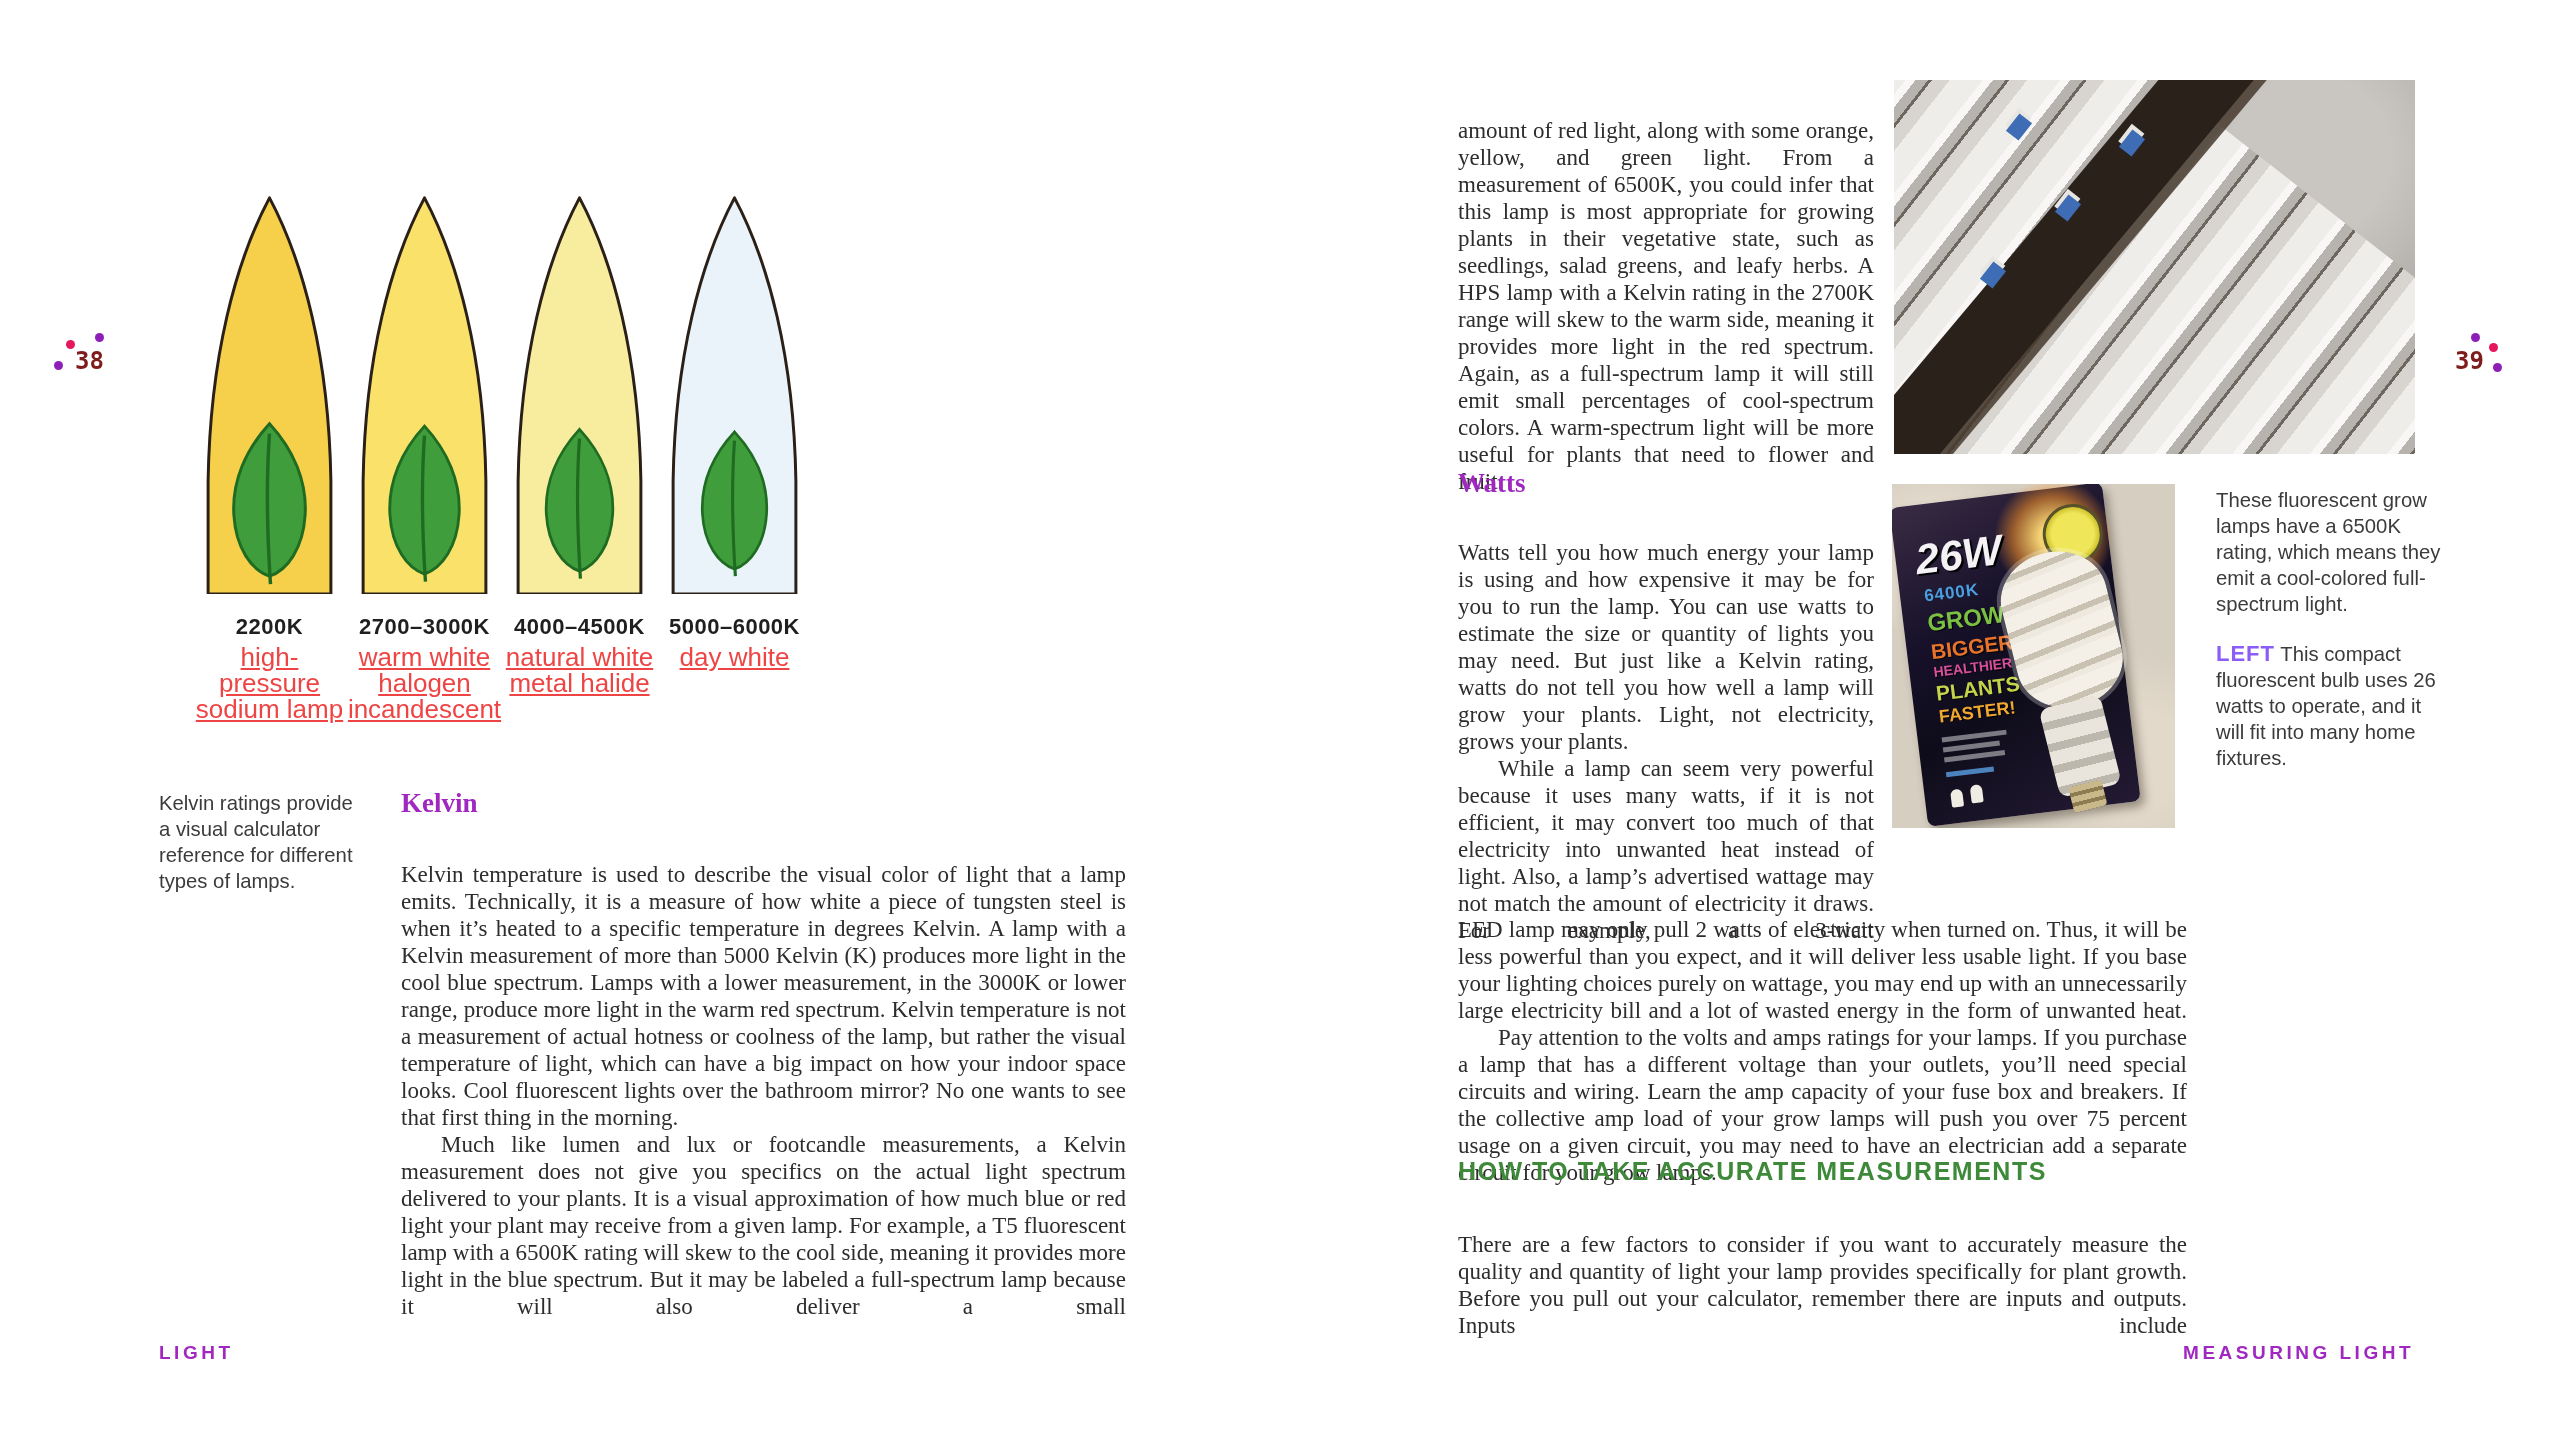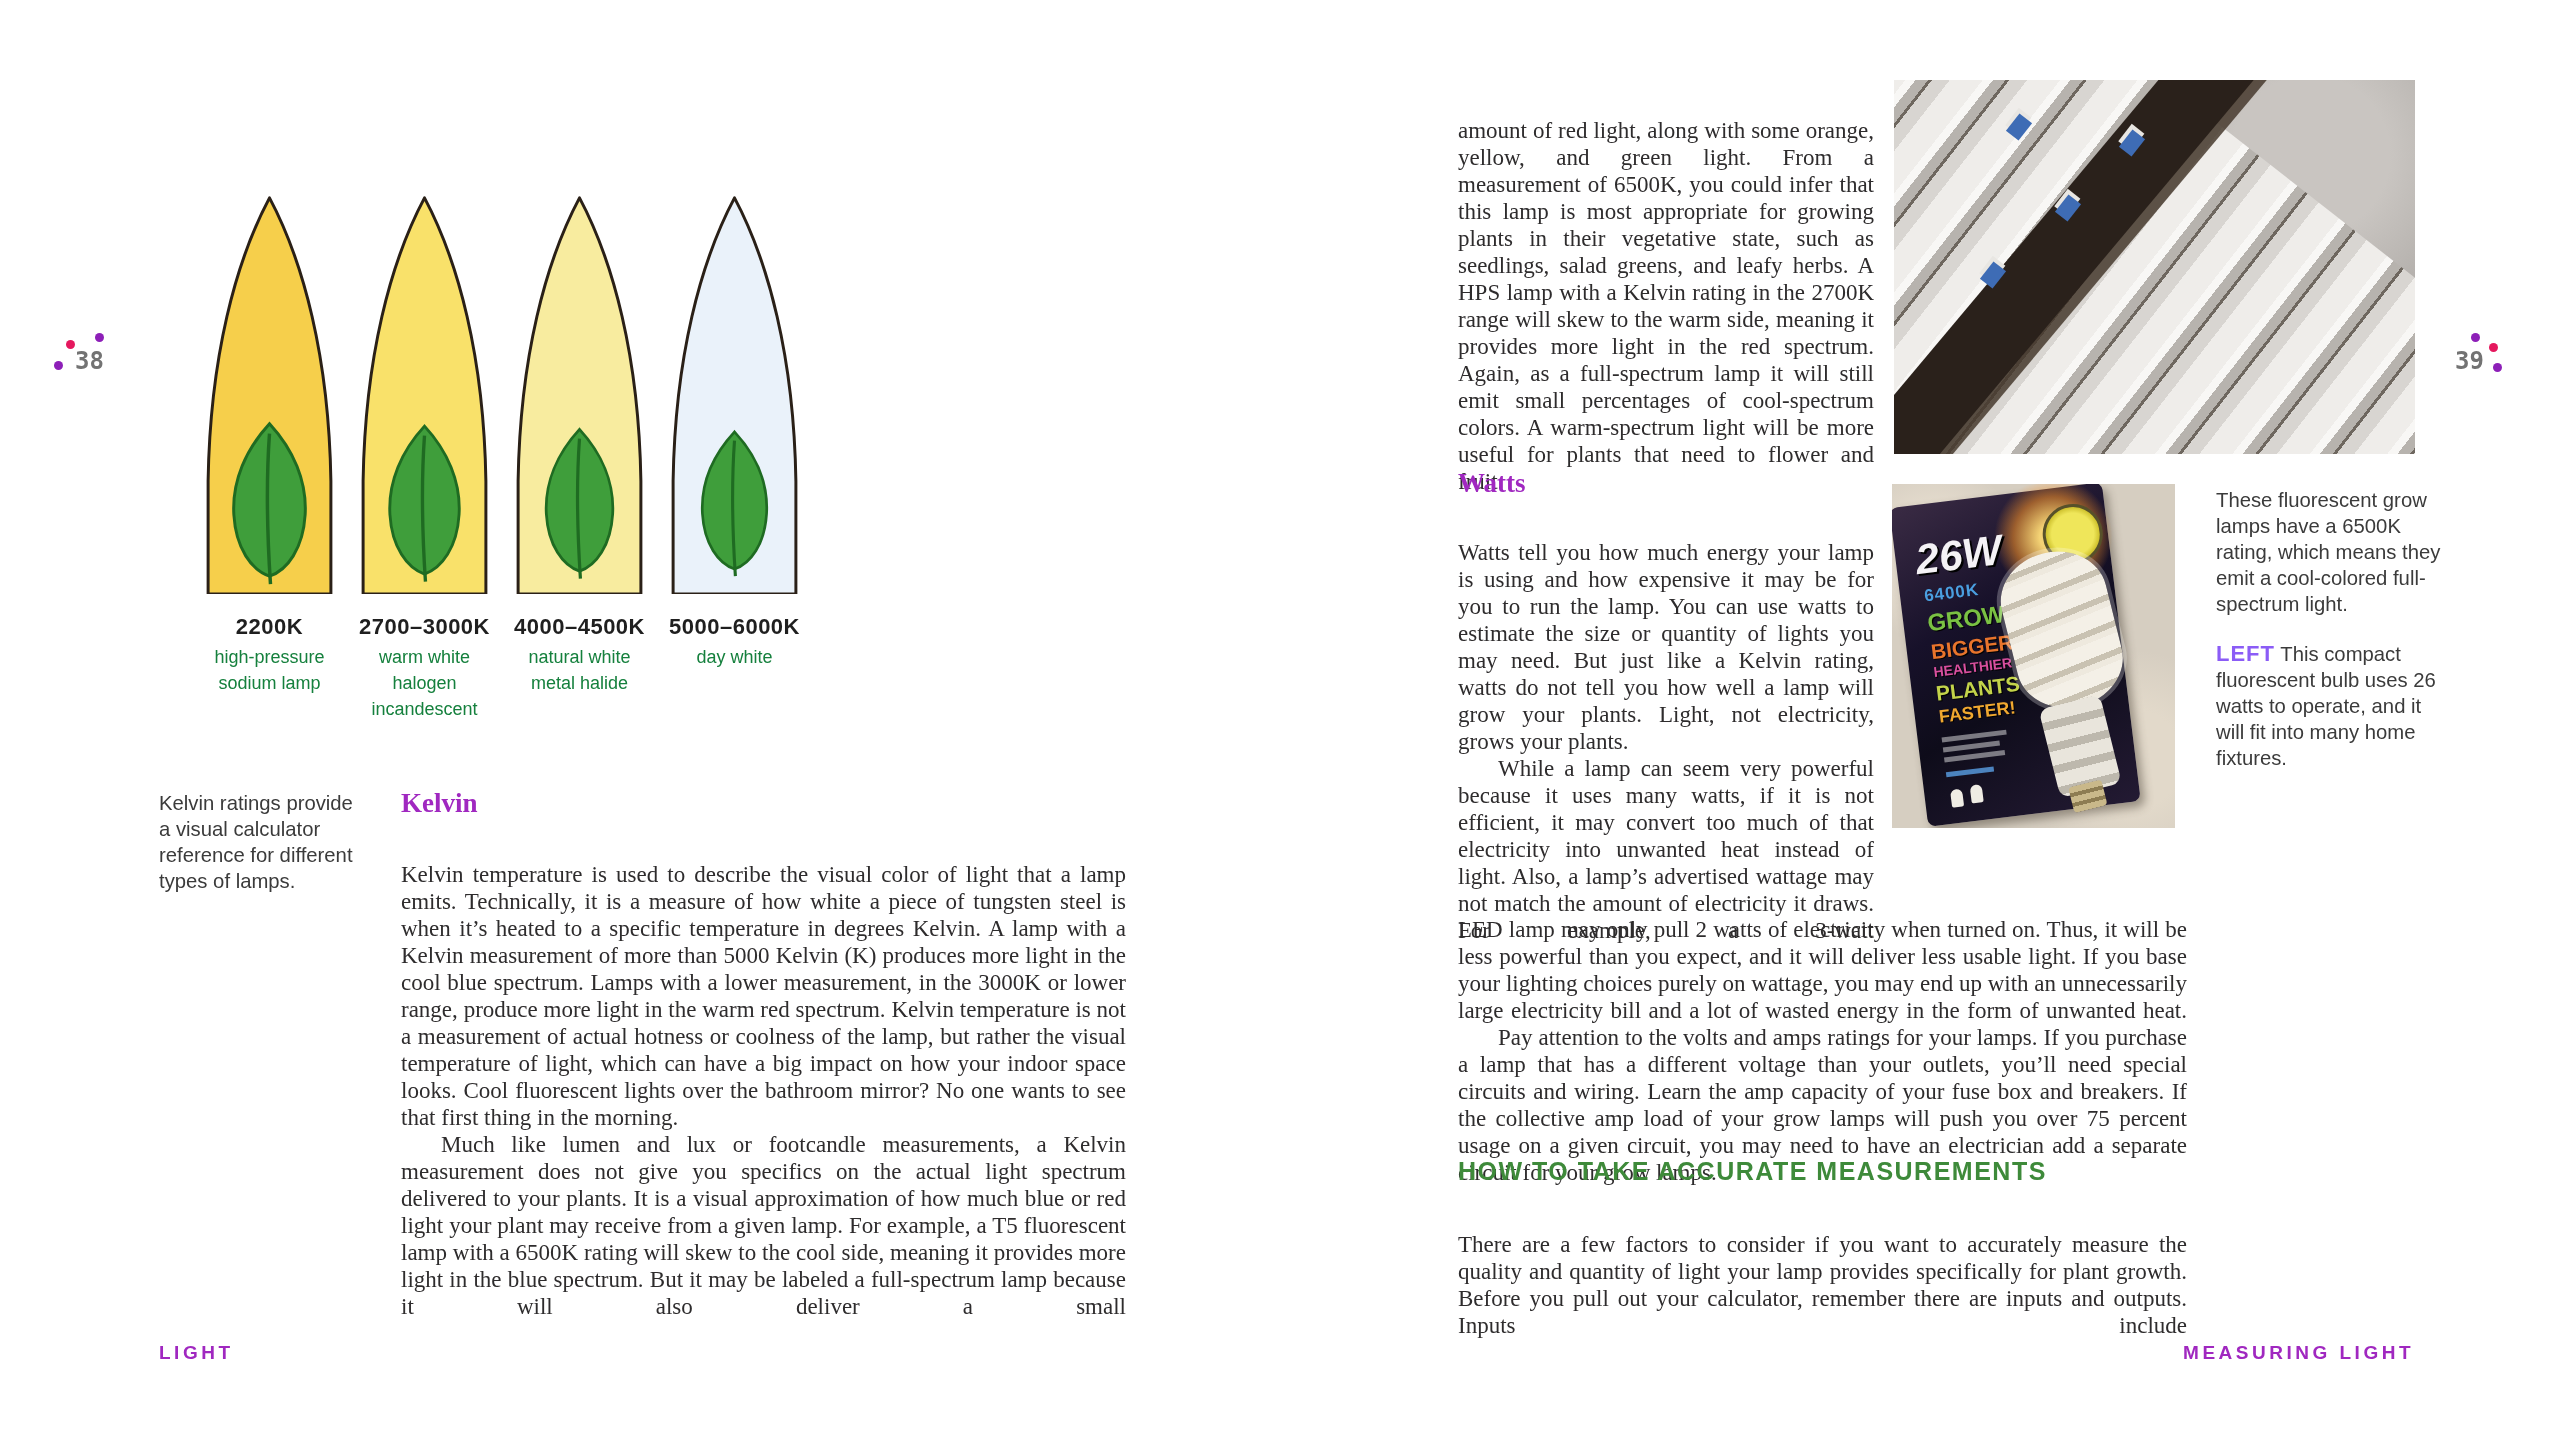--- a/index.html
+++ b/index.html
@@ -9,31 +9,31 @@
 
   
   .serif{font-family:"Liberation Serif",serif;color:#2e2c2d;font-size:23px;line-height:27px;text-align:justify;margin-top:36px;}
   .serif p{margin:0;}
   .last-just{text-align-last:justify;}
   .indent{text-indent:40px;}
   .sanscap{font-family:"Liberation Sans",sans-serif;color:#3b3b3b;font-size:20.3px;line-height:26px;}
   .head-purple{font-family:"Liberation Serif",serif;color:#a028c0;font-size:27px;font-weight:600;}
   .head-green{font-family:"Liberation Sans",sans-serif;color:#3e8a3a;font-size:25px;font-weight:600;letter-spacing:1.5px;}
   .footer{font-family:"Liberation Sans",sans-serif;color:#a028c0;font-size:19px;font-weight:bold;letter-spacing:3.5px;}
-  .pagenum{font-family:"DejaVu Sans Mono","Liberation Mono",monospace;color:#737373;font-size:24px;font-weight:bold;}
+  .pagenum{font-family:"DejaVu Sans Mono","Liberation Mono",monospace;color:#7f1d1d;font-size:24px;font-weight:bold;}
   .dot{position:absolute;width:9px;height:9px;border-radius:50%;}
   .dot.p{background:#8d1fb8;}
   .dot.r{background:#e5185e;}
 
   
   #flame-row{left:192px;top:188px;width:951px;display:flex;}
   .flame-slot{width:155px;flex:0 0 155px;text-align:center;}
   .flame-slot svg{display:block;margin:0 auto;}
   .k-label{margin-top:20px;font-size:22px;font-weight:600;color:#1f1f1f;letter-spacing:0.5px;}
-  .k-desc{margin-top:4px;font-size:18px;line-height:26px;color:#15803d;}
+  .k-desc{margin-top:4px;font-size:26px;line-height:26px;color:#ef4444;text-decoration:underline;}
 
   
   .photo{overflow:hidden;}
   #photo-tubes{left:1894px;top:80px;width:521px;height:374px;
      background:
        radial-gradient(circle at 20% 85%, #c6c2be 0 59px, transparent 119px),
        radial-gradient(circle at 80% 20%, #c9c5c1 0 79px, transparent 159px),
        #b5b1ad;}
   .tubeset{position:absolute;left:40px;top:-178px;width:892px;height:694px;
      transform:rotate(38deg);transform-origin:0 0;

